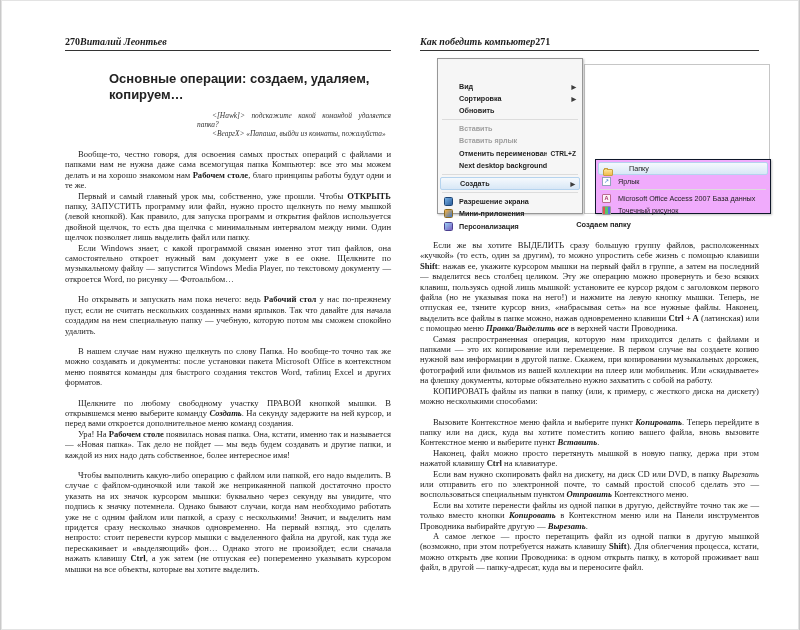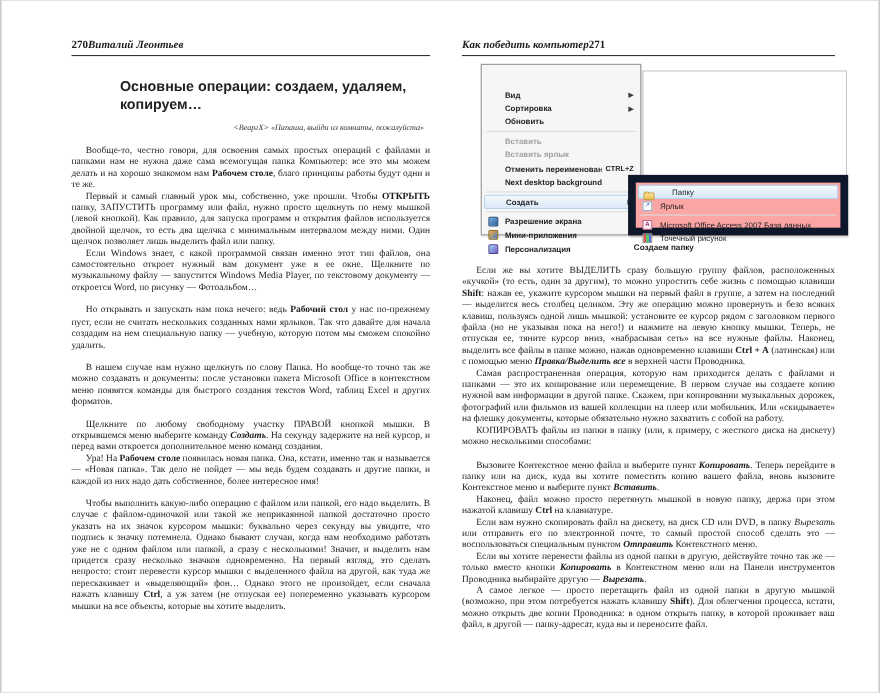--- a/index.html
+++ b/index.html
@@ -30,22 +30,22 @@
   .body-text b{font-weight:bold;}
 
   
   .figure{position:relative;width:333px;height:156px;margin:7px 0 0 17px;
           font-family:"Liberation Sans",sans-serif;}
   .desktop{position:absolute;left:147px;top:6px;right:0;bottom:0;
            background:#ffffff;border:1px solid #c6c6c6;}
   .ctx-menu{position:absolute;left:0;top:0;width:146px;height:156px;box-sizing:border-box;
             background:#f6f6f6;border:1px solid #979797;box-shadow:1px 1px 2px rgba(0,0,0,.25);
             padding:21px 2px 2px 2px;font-size:7.2px;color:#1e1e1e;font-weight:bold;}
-  .submenu{position:absolute;left:134px;top:101px;right:-1px;height:55px;box-sizing:border-box;
-           background:#fca5a5;border:7px solid #0f172a;box-shadow:1px 1px 2px rgba(0,0,0,.25);
+  .submenu{position:absolute;left:158px;top:101px;right:-1px;height:55px;box-sizing:border-box;
+           background:#f0abfc;border:1px solid #0f172a;box-shadow:1px 1px 2px rgba(0,0,0,.25);
            padding:2px 2px;font-size:7.2px;color:#1e1e1e;}
   .mrow{position:relative;height:12px;display:flex;align-items:center;padding:0 4px 0 0;}
   .ctx-menu .mrow{height:12.4px;}
   .mrow .mlabel{margin-left:19px;flex:1;white-space:nowrap;overflow:hidden;}
   .submenu .mrow .mlabel{margin-left:20px;}
   .mrow .mshortcut{font-size:6.6px;color:#1e1e1e;margin-left:4px;}
   .mrow .marrow{font-size:6px;color:#3c3c3c;margin-left:4px;}
   .mrow.disabled .mlabel{color:#9f9f9f;}
   .mrow.hl{background:linear-gradient(#f5f9fd,#d8e7f6);border:1px solid #b5d3ee;
            border-radius:2px;margin:0 0;height:11px;}
@@ -75,20 +75,21 @@
 
 <div class="spread">
 
   <div class="page page-left">
     <div class="running">
       <span>270</span>
       <span class="head-italic">Виталий Леонтьев</span>
     </div>
     <div class="section-title">Основные операции: создаем, удаляем, копируем…</div>
     <div class="epigraph">
+        <p>&lt;[Hawk]&gt; подскажите какой командой удаляется папка?</p>
         <p>&lt;ВеаргХ&gt; «Папаша, выйди из комнаты, пожалуйста»</p>
       </div>
     <div class="body-text">
         <p>Вообще-то, честно говоря, для освоения самых простых операций с файлами и папками нам не нужна даже сама всемогущая папка Компьютер: все это мы можем делать и на хорошо знакомом нам <b>Рабочем столе</b>, благо принципы работы будут одни и те же.</p>
         <p>Первый и самый главный урок мы, собственно, уже прошли. Чтобы <b>ОТКРЫТЬ</b> папку, ЗАПУСТИТЬ программу или файл, нужно просто щелкнуть по нему мышкой (левой кнопкой). Как правило, для запуска программ и открытия файлов используется двойной щелчок, то есть два щелчка с минимальным интервалом между ними. Один щелчок позволяет лишь выделить файл или папку.</p>
         <p>Если Windows знает, с какой программой связан именно этот тип файлов, она самостоятельно откроет нужный вам документ уже в ее окне. Щелкните по музыкальному файлу — запустится Windows Media Player, по текстовому документу — откроется Word, по рисунку — Фотоальбом…</p>
         <p class="gap">Но открывать и запускать нам пока нечего: ведь <b>Рабочий стол</b> у нас по-прежнему пуст, если не считать нескольких созданных нами ярлыков. Так что давайте для начала создадим на нем специальную папку — учебную, которую потом мы сможем спокойно удалить.</p>
         <p class="gap">В нашем случае нам нужно щелкнуть по слову Папка. Но вообще-то точно так же можно создавать и документы: после установки пакета Microsoft Office в контекстном меню появятся команды для быстрого создания текстов Word, таблиц Excel и других форматов.</p>
         <p class="gap">Щелкните по любому свободному участку ПРАВОЙ кнопкой мышки. В открывшемся меню выберите команду <b><i>Создать</i></b>. На секунду задержите на ней курсор, и перед вами откроется дополнительное меню команд создания.</p>
         <p>Ура! На <b>Рабочем столе</b> появилась новая папка. Она, кстати, именно так и называется — «Новая папка». Так дело не пойдет — мы ведь будем создавать и другие папки, и каждой из них надо дать собственное, более интересное имя!</p>

